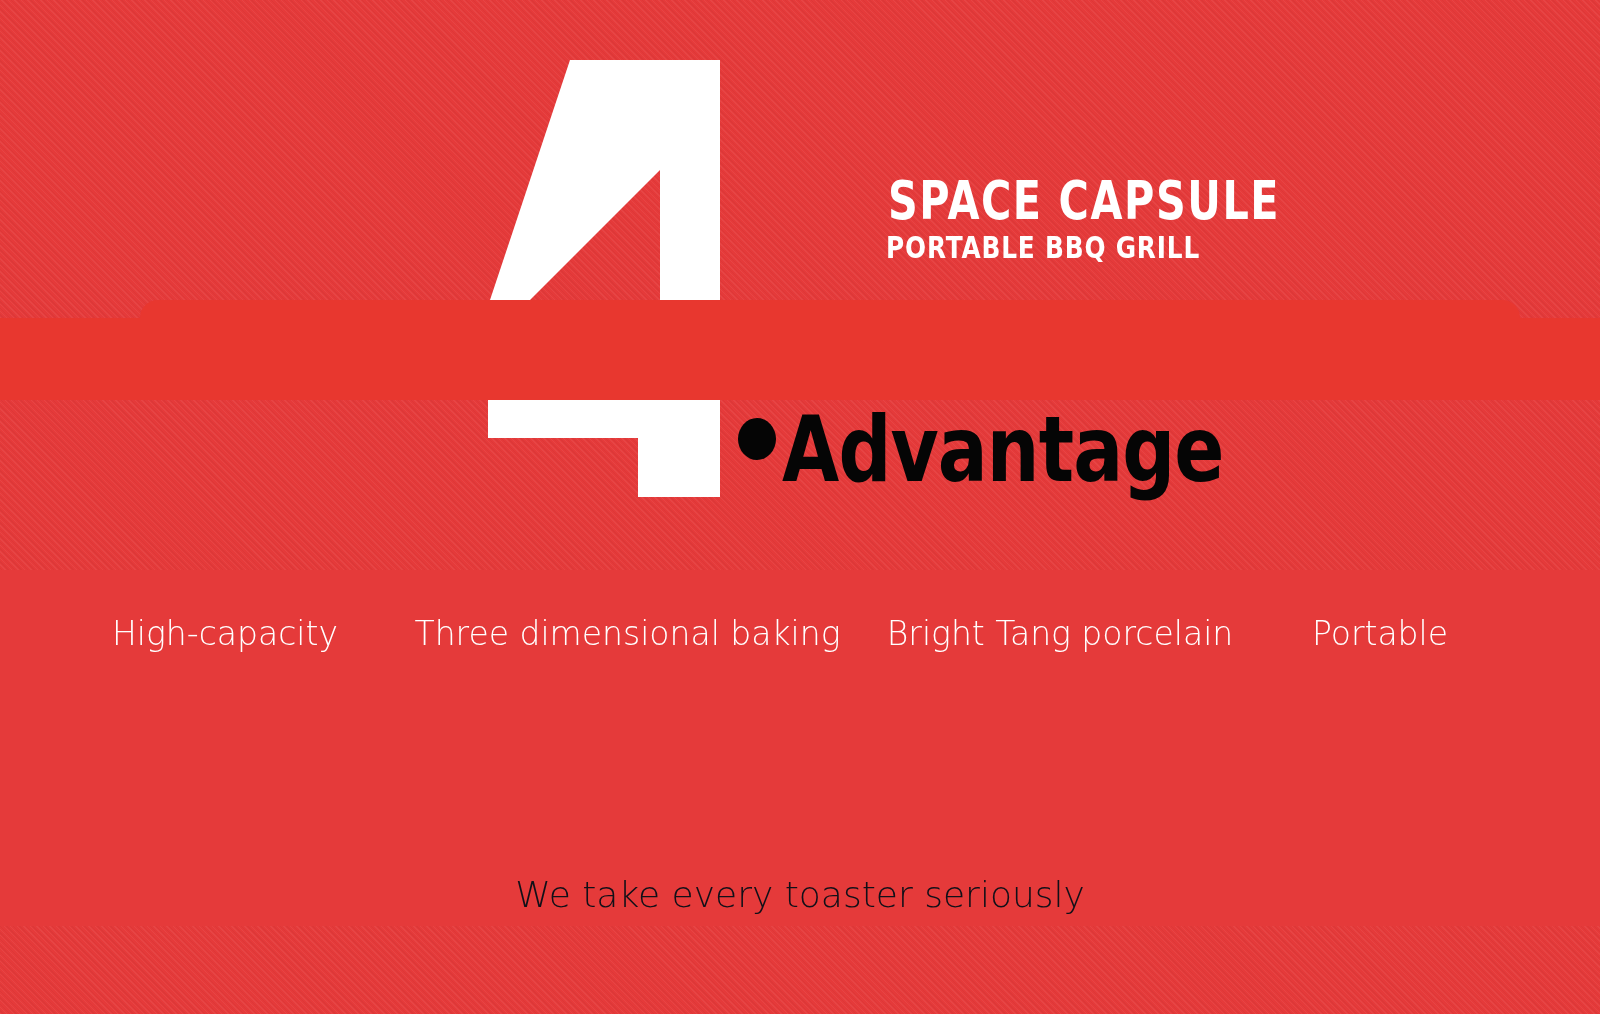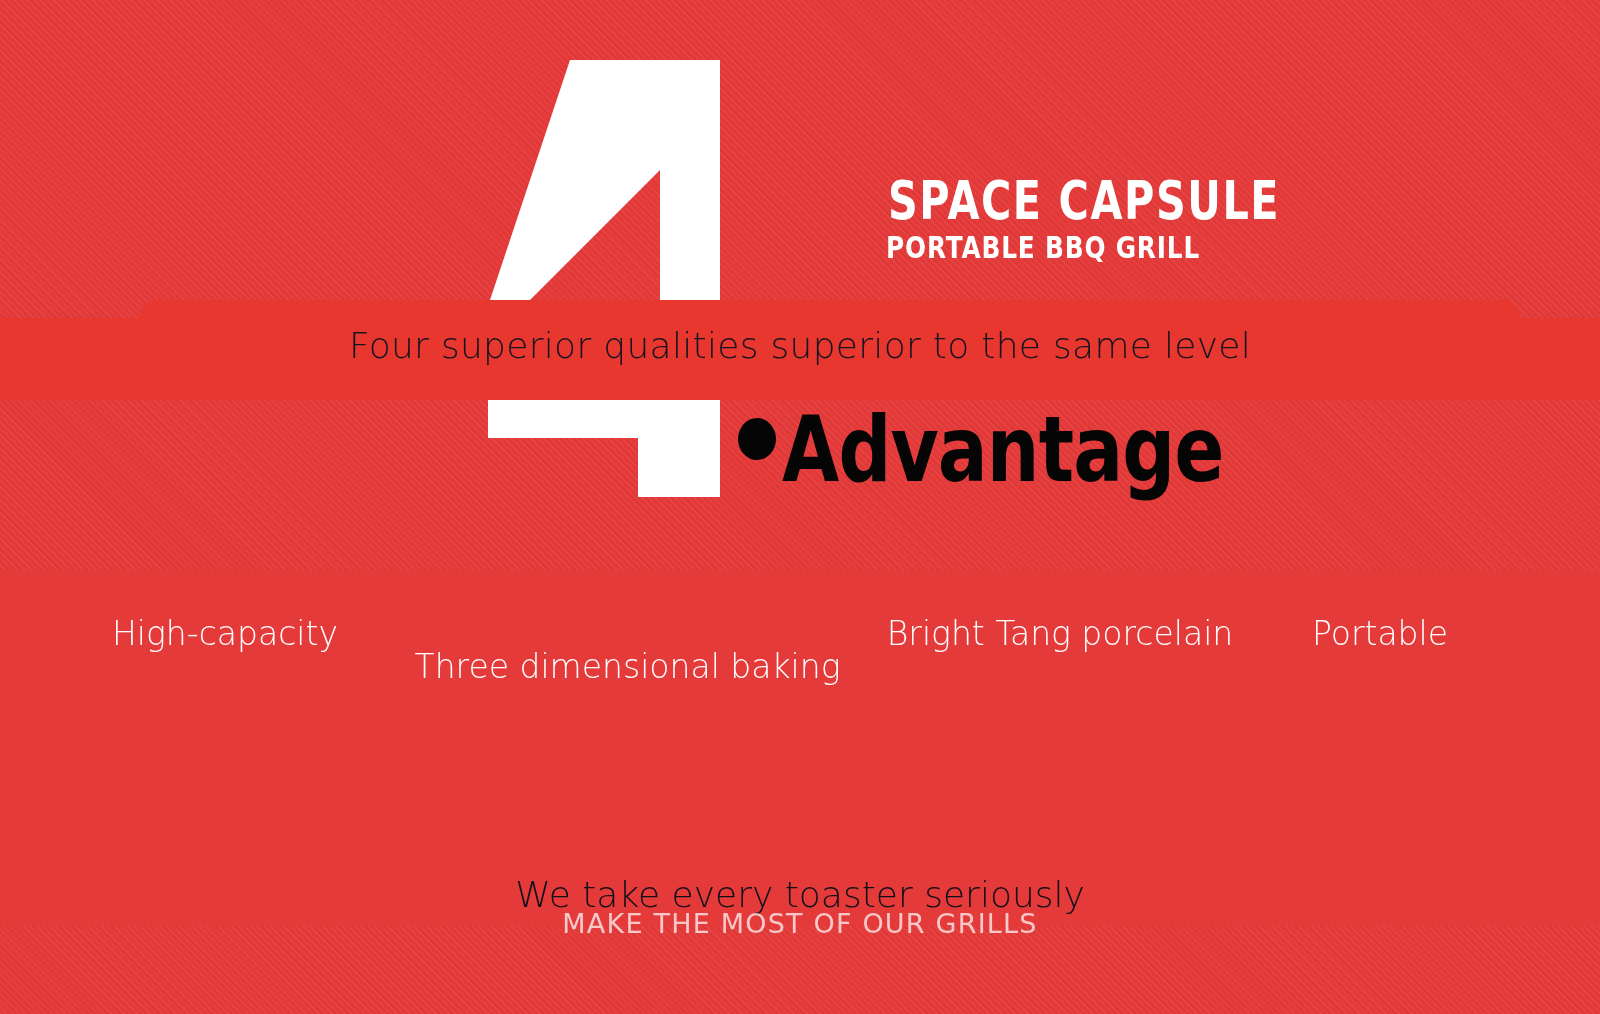--- a/index.html
+++ b/index.html
@@ -179,21 +179,21 @@
     font-family: "DejaVu Sans", sans-serif;
     font-weight: 300;
     font-size: 33px;
     line-height: 56px;
     color: #ffffff;
     white-space: nowrap;
     text-align: center;
   }
 
   .feature-label.f0 { left: 60px;   width: 330px; }
-  .feature-label.f1 { left: 400px;  width: 455px; margin-top: 33px; }
+  .feature-label.f1 { left: 400px;  width: 455px; }
   .feature-label.f2 { left: 865px;  width: 390px; }
   .feature-label.f3 { left: 1265px; width: 230px; }
 
   
   .tagline {
     position: absolute;
     left: 0;
     top: 874px;
     width: 1600px;
     text-align: center;
@@ -237,28 +237,26 @@
 
     <div class="brand-block">
       <div class="brand-main">SPACE CAPSULE</div>
       <div class="brand-sub">PORTABLE BBQ GRILL</div>
     </div>
 
   </div>
 
   <div class="banner-strip-upper"></div>
   <div class="banner-strip"></div>
-  <div class="banner-text">Four superior qualities superior to the same level</div>
 
   <div class="advantage-dot"></div>
   <div class="advantage-word">Advantage</div>
 
   <div class="features-row">
     <div class="feature-label f0">High-capacity</div>
     <div class="feature-label f1">Three dimensional baking</div>
     <div class="feature-label f2">Bright Tang porcelain</div>
     <div class="feature-label f3">Portable</div>
   </div>
 
   <div class="tagline">We take every toaster seriously</div>
-  <div class="tagline-sub">MAKE THE MOST OF OUR GRILLS</div>
 
 </div>
 
 </body></html>

